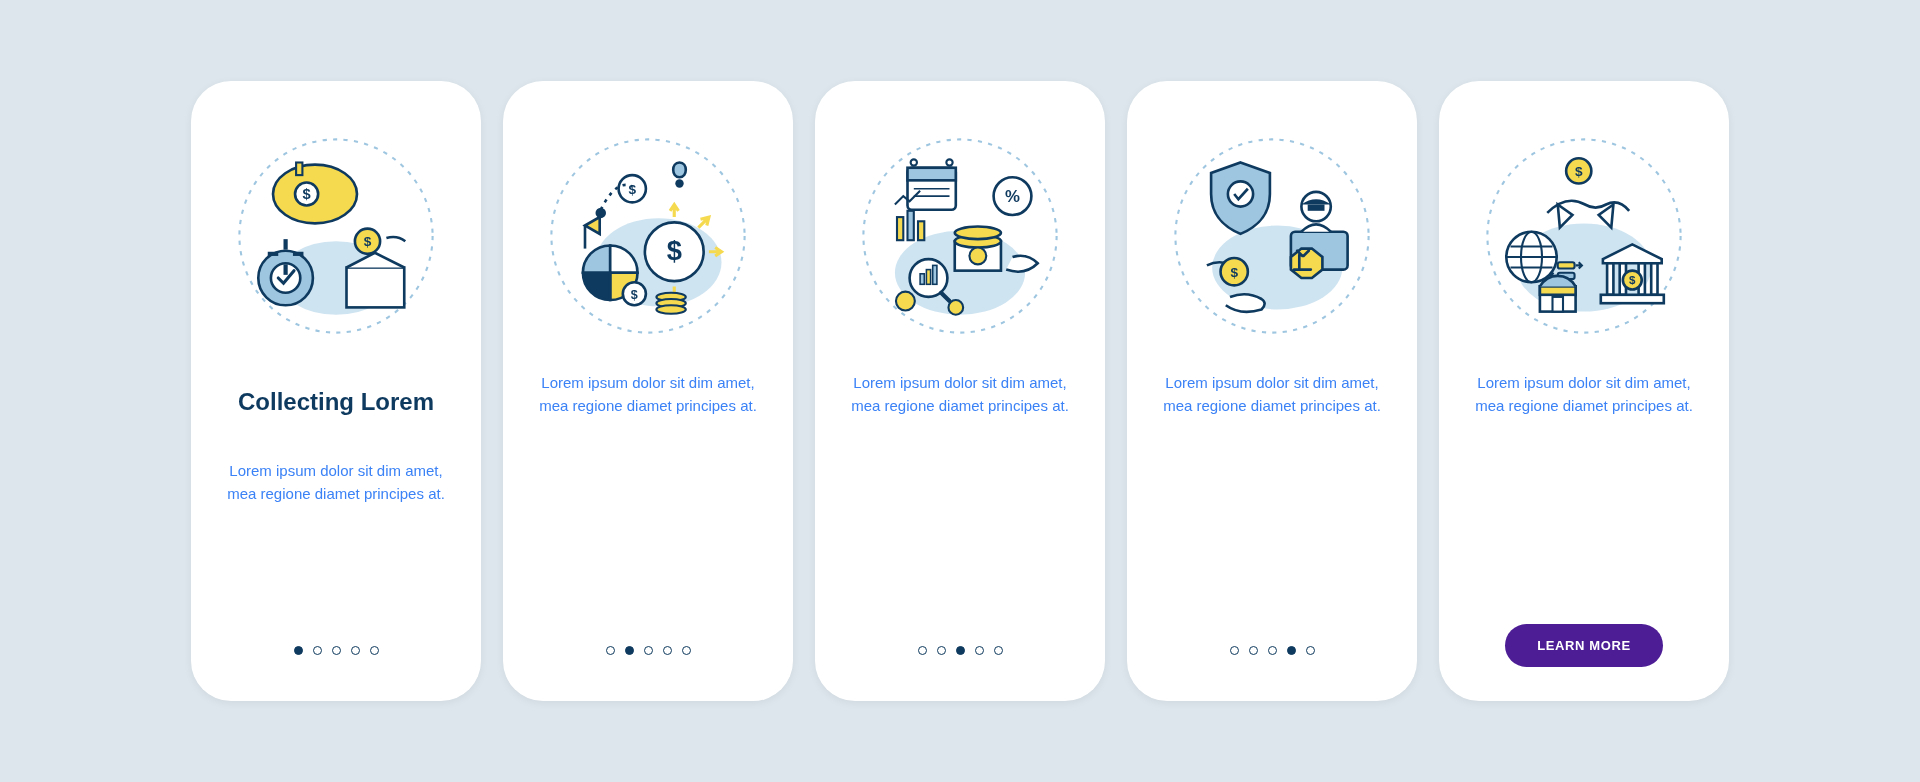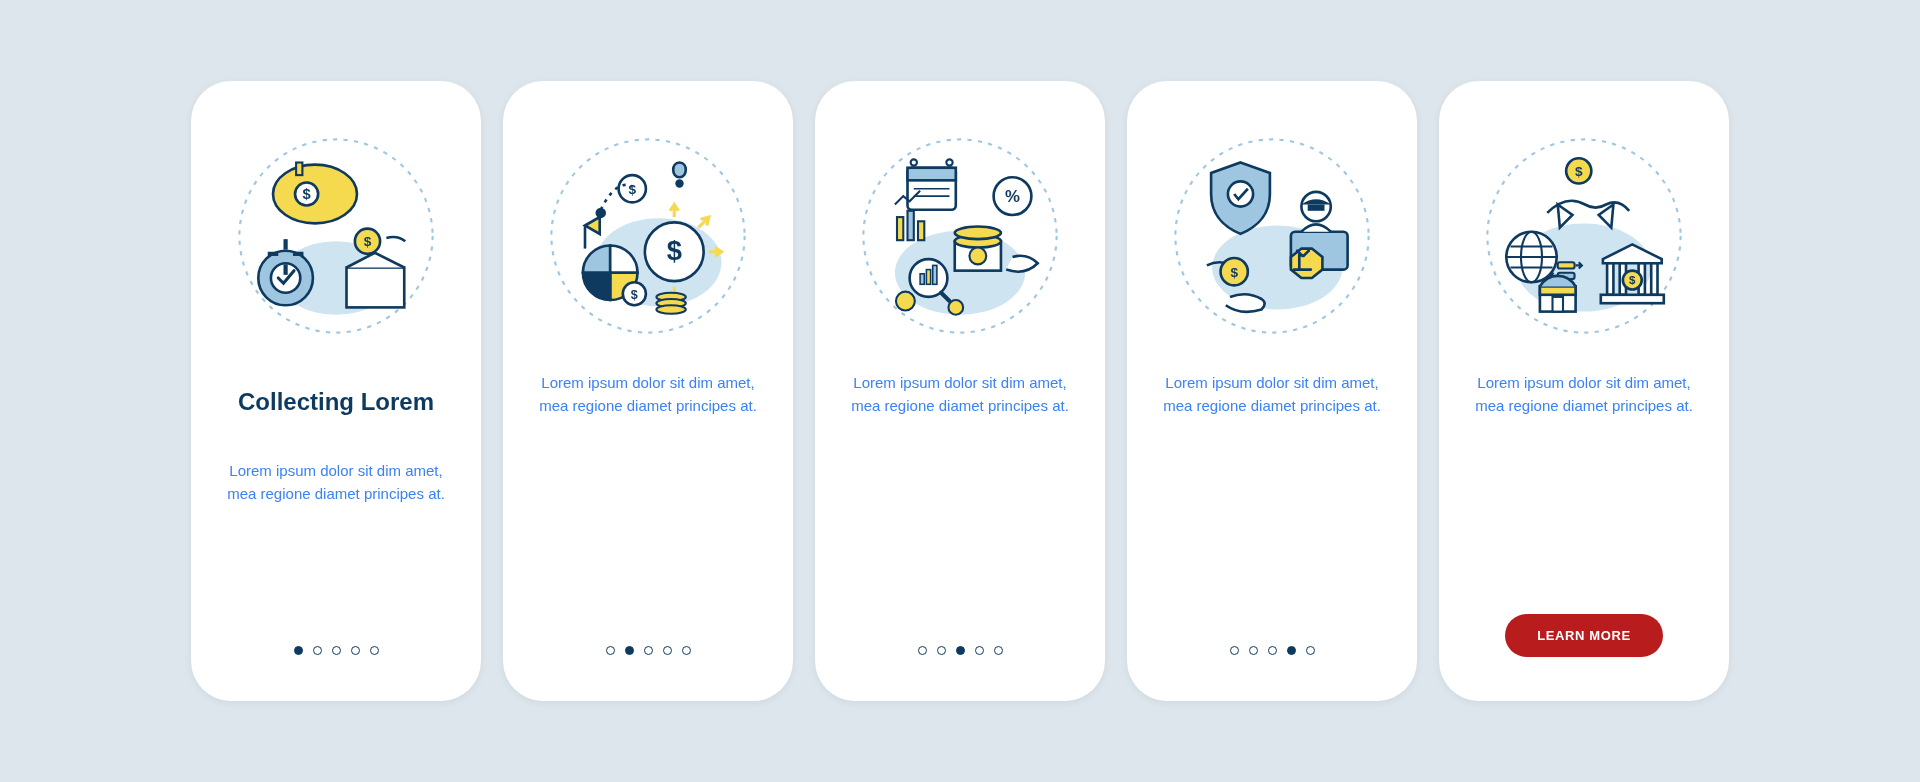--- a/index.html
+++ b/index.html
@@ -67,22 +67,22 @@
   .dot {
     width: 9px;
     height: 9px;
     border-radius: 50%;
     border: 1.6px solid #0f3a5f;
     background: transparent;
   }
   .dot.filled { background: #0f3a5f; }
   .learn-btn {
     position: absolute;
-    bottom: 44px;
-    background: #b91c1c;
+    bottom: 34px;
+    background: #4c1d95;
     color: #ffffff;
     font-weight: 700;
     font-size: 13px;
     letter-spacing: 0.6px;
     border: none;
     border-radius: 24px;
     padding: 14px 32px;
     cursor: pointer;
   }
 </style>

